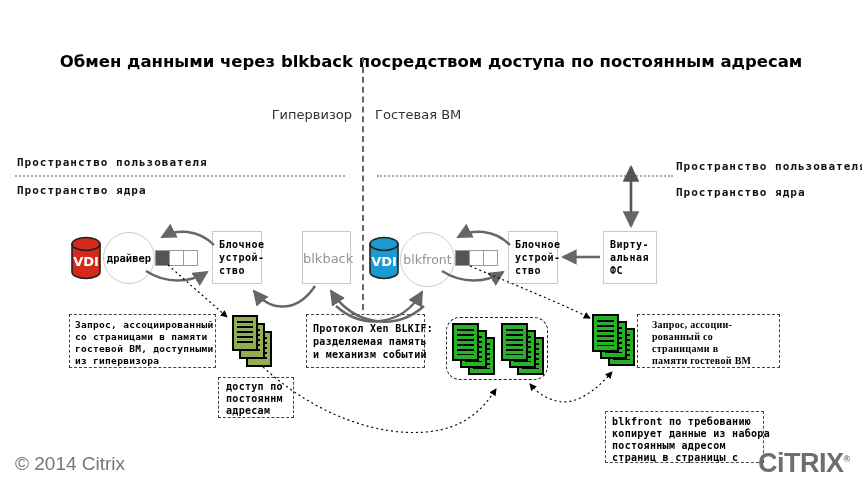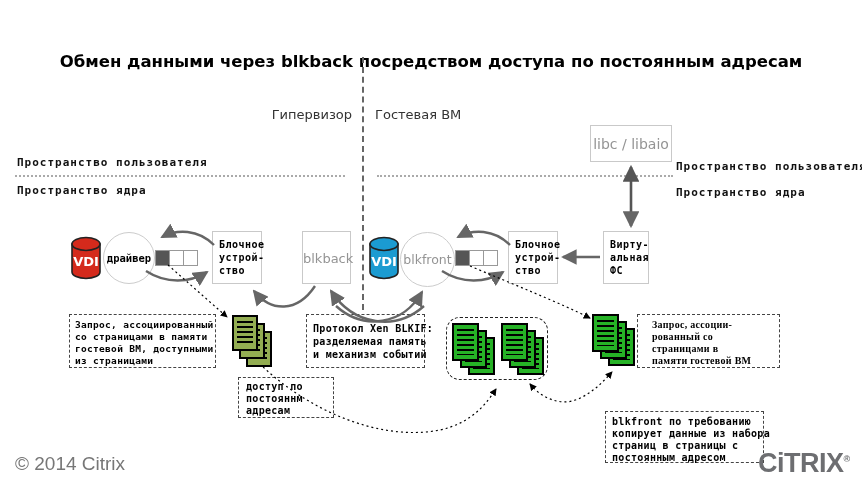--- a/index.html
+++ b/index.html
@@ -53,23 +53,22 @@
   <div class="abs divider"></div>
 
   <div class="abs space-label" style="left:17px;top:156px;">Пространство пользователя</div>
   <div class="abs dotline" style="left:15px;top:175px;width:330px;"></div>
   <div class="abs space-label" style="left:17px;top:184px;">Пространство ядра</div>
 
   <div class="abs dotline" style="left:377px;top:175px;width:296px;"></div>
   <div class="abs space-label" style="left:676px;top:160px;">Пространство пользователя</div>
   <div class="abs space-label" style="left:676px;top:186px;">Пространство ядра</div>
 
-  <div class="abs solidbox graytext" style="left:590px;top:125px;width:82px;height:37px;line-height:37px;text-align:center;">libc / libaio</div>
-
-  <div class="abs solidbox monobold nodebox" style="left:603px;top:231px;width:46px;height:53px;">
+
+  <div class="abs solidbox monobold nodebox" style="left:603px;top:231px;width:54px;height:53px;">
     <div>Вирту-</div>
     <div>альная</div>
     <div>ФС</div>
   </div>
 
   <div class="abs solidbox monobold nodebox" style="left:508px;top:231px;width:50px;height:53px;">
     <div>Блочное</div>
     <div>устрой-</div>
     <div>ство</div>
   </div>
@@ -155,47 +154,47 @@
       </div>
     <div class="page" style="left:0;top:0;width:27px;height:38px;z-index:3;">
         <div class="pl"></div>
       </div>
   </div>
 
   <div class="abs ann" style="left:69px;top:314px;width:147px;height:54px;padding:4px 5px;">
     <div>Запрос, ассоциированный</div>
     <div>со страницами в памяти</div>
     <div>гостевой ВМ, доступными</div>
-    <div>из страницами</div>
+    <div>из гипервизора</div>
   </div>
 
   <div class="abs ann" style="left:306px;top:314px;width:119px;height:54px;padding:7px 6px;font-size:10px;line-height:13px;">
     <div>Протокол Xen BLKIF:</div>
     <div>разделяемая память</div>
     <div>и механизм событий</div>
   </div>
 
-  <div class="abs ann" style="left:218px;top:377px;width:96px;height:41px;padding:3px 7px;font-size:10px;margin-left:20px;">
+  <div class="abs ann" style="left:218px;top:377px;width:76px;height:41px;padding:3px 7px;font-size:10px;">
     <div>доступ по</div>
     <div>постояннм</div>
     <div>адресам</div>
   </div>
 
   <div class="abs ann" style="left:637px;top:314px;width:143px;height:54px;padding:4px 6px 4px 14px;font-size:10px;font-family:Liberation Serif, serif;">
     <div>Запрос, ассоции-</div>
     <div>рованный со</div>
     <div>страницами в</div>
     <div>памяти гостевой ВМ</div>
   </div>
 
   <div class="abs ann" style="left:605px;top:391px;width:159px;height:52px;padding:4px 6px;font-size:10px;margin-top:20px;">
     <div>blkfront по требованию</div>
     <div>копирует данные из набора</div>
+    <div>постоянным адресом</div>
     <div>страниц в страницы с</div>
-    <div>постоянным адресом</div>
   </div>
 
   <svg class="overlay" width="862" height="497">
     <defs>
       <marker id="mGray" viewBox="0 0 8 8" refX="7" refY="4" markerWidth="6.5" markerHeight="6.5" orient="auto">
         <path d="M0,0 L8,4 L0,8 z" fill="#666"></path>
       </marker>
       <marker id="mGray2" viewBox="0 0 8 8" refX="7" refY="4" markerWidth="6.5" markerHeight="6.5" orient="auto-start-reverse">
         <path d="M0,0 L8,4 L0,8 z" fill="#555"></path>
       </marker>

